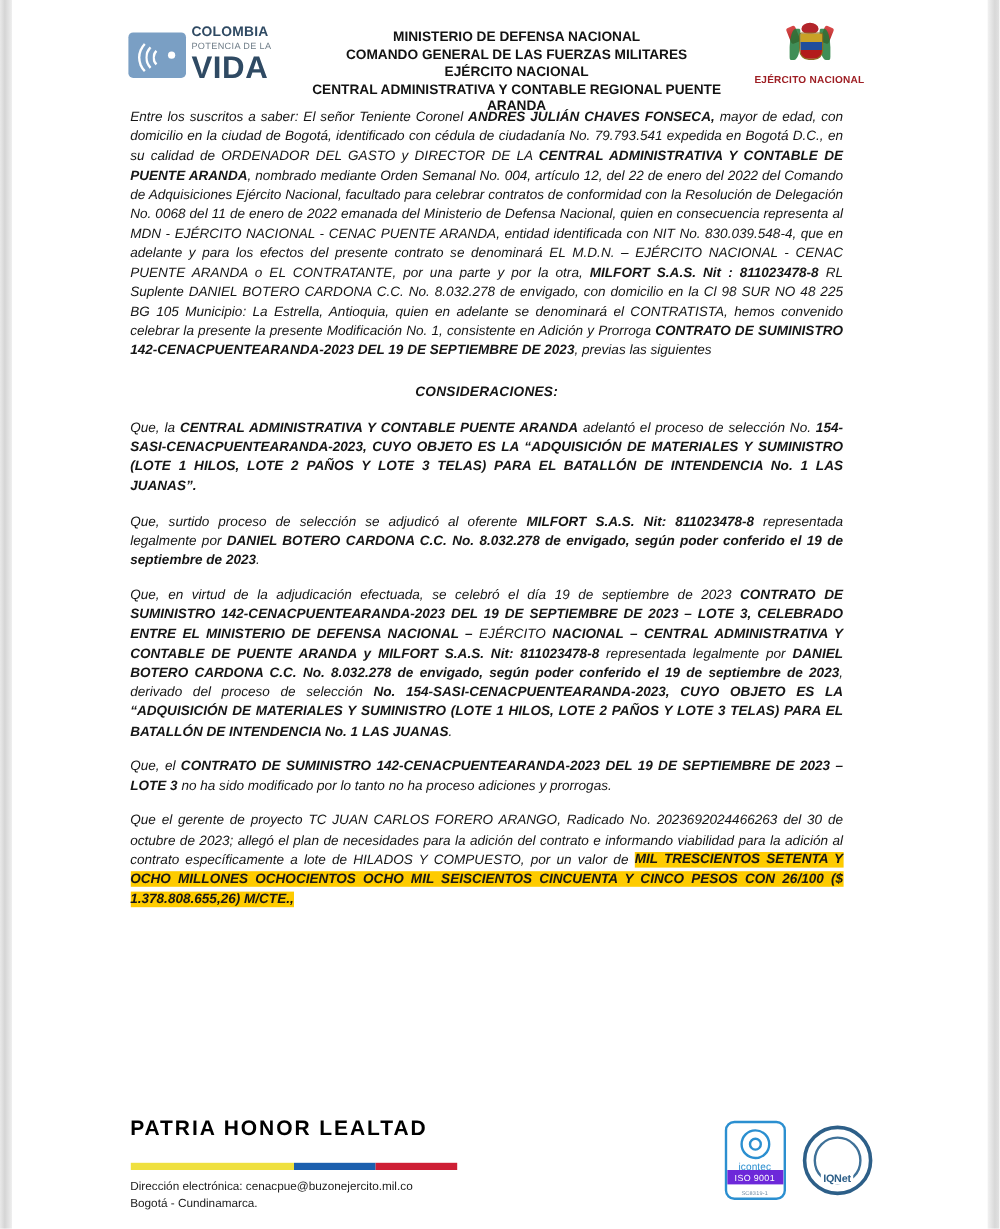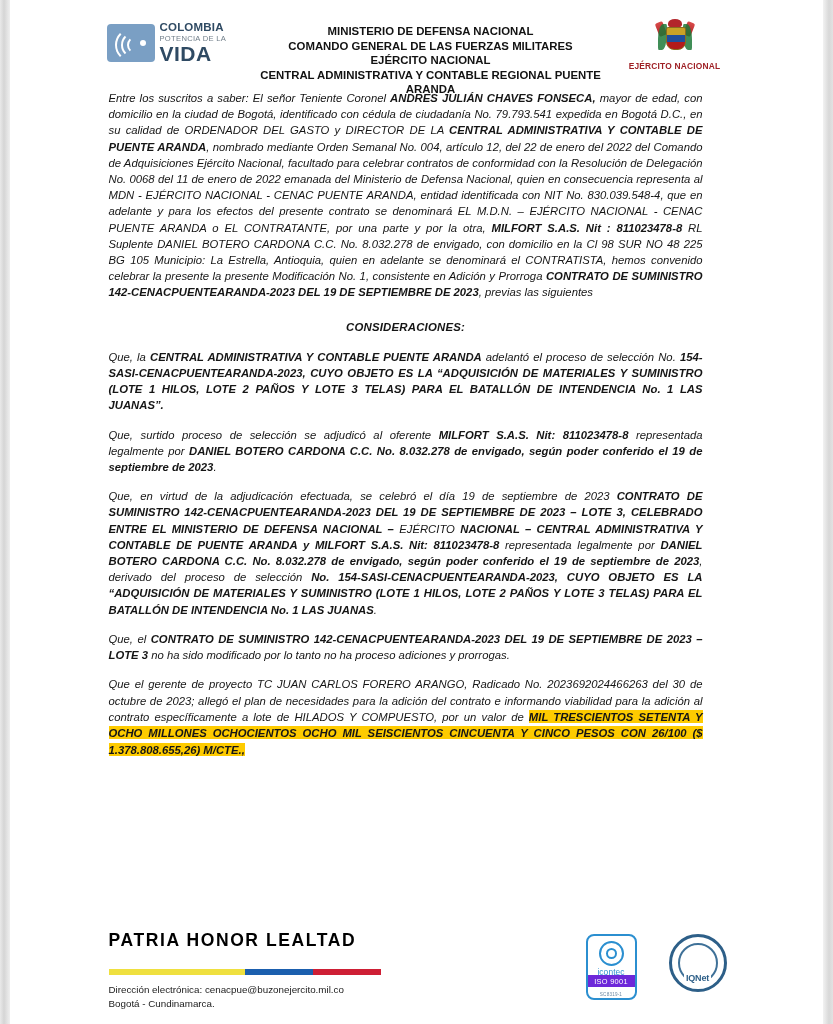--- a/index.html
+++ b/index.html
@@ -109,21 +109,21 @@
     display: block;
   }
   .logo-words .l2 {
     font-size: 7.6px;
     letter-spacing: 0.3px;
     color: #6f7d88;
     display: block;
     margin-top: 1px;
   }
   .logo-words .l3 {
-    font-size: 21px;
+    font-size: 26px;
     font-weight: bold;
     letter-spacing: 0.5px;
     color: #2f4a63;
     display: block;
     margin-top: 1px;
   }
 
   .head-titles {
     flex: 1 1 auto;
     text-align: center;
@@ -250,22 +250,22 @@
   .tricolor .r { flex: 0 0 25%; background: #ce1f35; }
   .addr {
     font-size: 9.8px;
     line-height: 13.4px;
     color: #1a1a1a;
     margin-left: 2px;
   }
 
   .footer-right {
     display: flex;
-    align-items: flex-start;
-    gap: 32px;
+    align-items: center;
+    gap: 14px;
     padding-bottom: 10px;
   }
   .icontec {
     width: 47px;
     height: 62px;
     border: 2px solid #2b8fd0;
     border-radius: 8px;
     background: #ffffff;
     text-align: center;
     position: relative;

